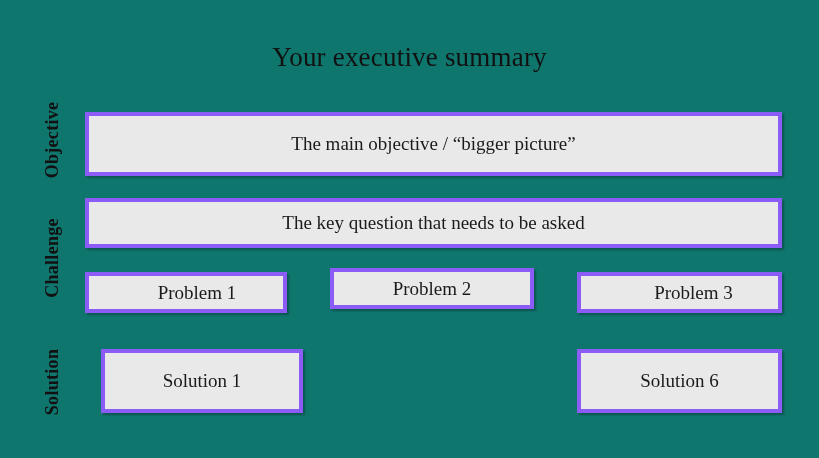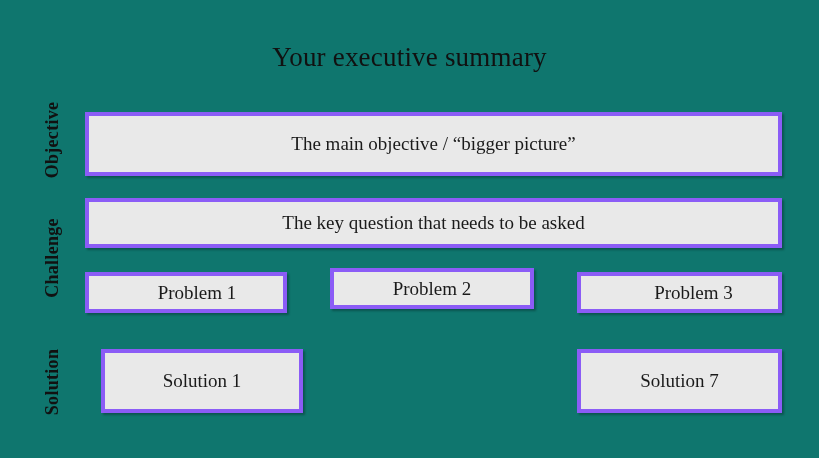--- a/index.html
+++ b/index.html
@@ -98,16 +98,16 @@
   <div class="box box-p3">
     <span>Problem 3</span>
   </div>
 
   <div class="box box-s1">
     <span>Solution 1</span>
   </div>
 
 
   <div class="box box-s3">
-    <span>Solution 7</span>
+    <span>Solution 6</span>
   </div>
 
 </div>
 
 </body></html>

